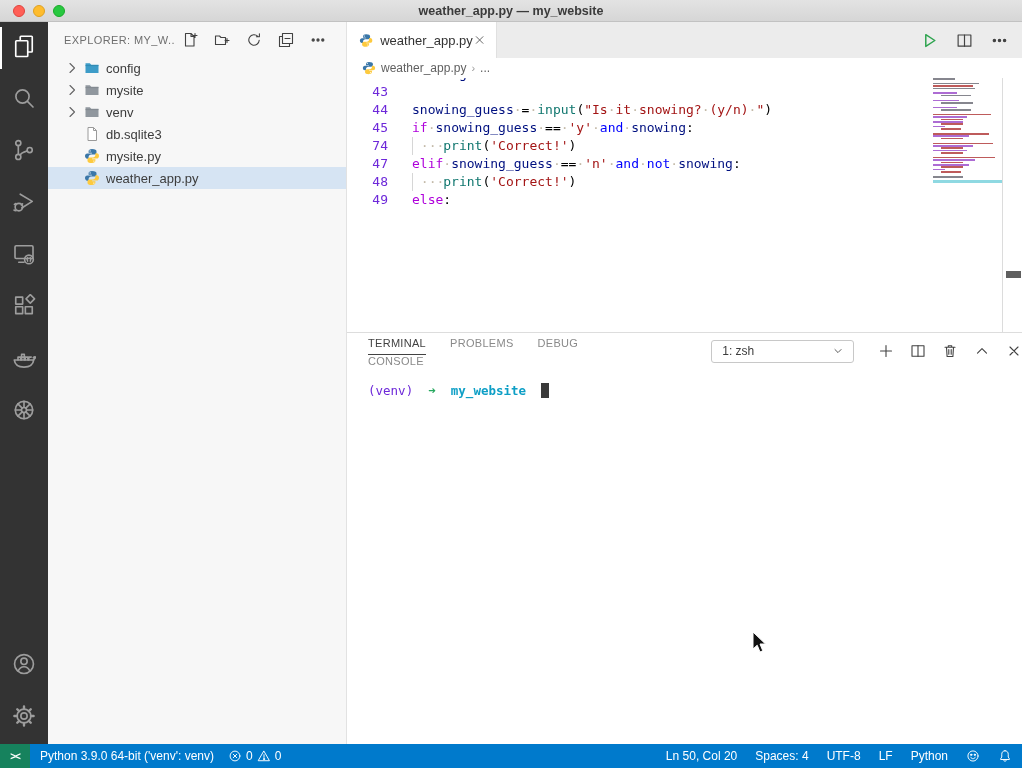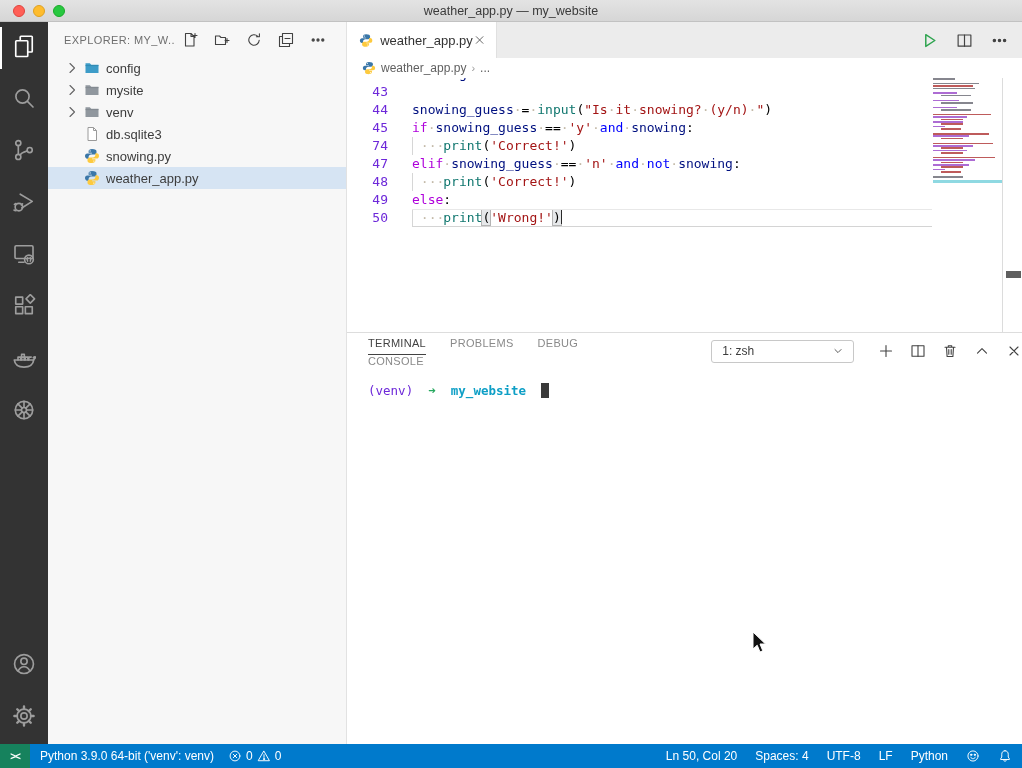--- a/index.html
+++ b/index.html
@@ -4,21 +4,21 @@
 <style>
   * { margin:0; padding:0; box-sizing:border-box; }
   html,body { width:1022px; height:768px; overflow:hidden; background:#fff;
     font-family:"Liberation Sans", sans-serif; }
   #app { position:relative; width:1022px; height:768px; background:#fff; }
 
   
   #titlebar { position:absolute; left:0; top:0; width:1022px; height:22px;
     background:linear-gradient(#e3e3e3,#d6d6d6); border-bottom:1px solid #c2c2c2;
     display:flex; align-items:center; justify-content:center; }
-  #titlebar .title { font-size:12.5px; color:#3a3a3a; font-weight:normal; }
+  #titlebar .title { font-size:12.5px; color:#3a3a3a; font-weight:bold; }
   .tl { position:absolute; top:5px; width:12px; height:12px; border-radius:50%; }
   .tl.red { left:13px; background:#ff5f57; border:0.5px solid #e0443e; }
   .tl.yellow { left:33px; background:#febc2e; border:0.5px solid #dea123; }
   .tl.green { left:53px; background:#28c840; border:0.5px solid #1aab29; }
 
   
   #activitybar { position:absolute; left:0; top:22px; width:48px; height:722px;
     background:#333333; display:flex; flex-direction:column; }
   .ab-item { width:48px; height:52px; display:flex; align-items:center; justify-content:center;
     color:#9d9d9d; position:relative; cursor:pointer; }
@@ -266,21 +266,21 @@
           <span>db.sqlite3</span>
         </div>
         <div class="file-row">
           <span class="notwisty"></span>
           <span class="ficon"><svg viewBox="0 0 16 16" width="100%" height="100%">
               <path d="M8 1.1c-2.2 0-3.4.9-3.4 2.3v1.4h3.3v.7H3.3C1.9 5.5 1 6.6 1 8.1c0 1.5.9 2.6 2.3 2.6h1.3V9.1c0-1.4 1.2-2.5 2.6-2.5h3.2c1.2 0 2.1-1 2.1-2.2V3.4c0-1.4-1.3-2.3-4.5-2.3z" fill="#3b77a8"></path>
               <circle cx="6.1" cy="2.9" r=".65" fill="#fff"></circle>
               <path d="M8 14.9c2.2 0 3.4-.9 3.4-2.3v-1.4H8.1v-.7h4.6c1.4 0 2.3-1.1 2.3-2.6 0-1.5-.9-2.6-2.3-2.6h-1.3v1.6c0 1.4-1.2 2.5-2.6 2.5H5.6c-1.2 0-2.1 1-2.1 2.2v1.2c0 1.4 1.3 2.3 4.5 2.3z" fill="#fdca3f"></path>
               <circle cx="9.9" cy="13.1" r=".65" fill="#fff"></circle>
             </svg></span>
-          <span>snowing.py</span>
+          <span>mysite.py</span>
         </div>
         <div class="file-row selected">
           <span class="notwisty"></span>
           <span class="ficon"><svg viewBox="0 0 16 16" width="100%" height="100%">
               <path d="M8 1.1c-2.2 0-3.4.9-3.4 2.3v1.4h3.3v.7H3.3C1.9 5.5 1 6.6 1 8.1c0 1.5.9 2.6 2.3 2.6h1.3V9.1c0-1.4 1.2-2.5 2.6-2.5h3.2c1.2 0 2.1-1 2.1-2.2V3.4c0-1.4-1.3-2.3-4.5-2.3z" fill="#3b77a8"></path>
               <circle cx="6.1" cy="2.9" r=".65" fill="#fff"></circle>
               <path d="M8 14.9c2.2 0 3.4-.9 3.4-2.3v-1.4H8.1v-.7h4.6c1.4 0 2.3-1.1 2.3-2.6 0-1.5-.9-2.6-2.3-2.6h-1.3v1.6c0 1.4-1.2 2.5-2.6 2.5H5.6c-1.2 0-2.1 1-2.1 2.2v1.2c0 1.4 1.3 2.3 4.5 2.3z" fill="#fdca3f"></path>
               <circle cx="9.9" cy="13.1" r=".65" fill="#fff"></circle>
             </svg></span>
           <span>weather_app.py</span>
@@ -331,21 +331,20 @@
     <div id="code">
       <div id="code-lines">
           <div class="code-row clipped"><span class="ln">42</span><span class="code-line"><span class="tok-var">snowing</span><span class="tok-ws">·</span><span class="tok-plain">=</span><span class="tok-ws">·</span><span class="tok-opkw">False</span></span></div>
           <div class="code-row"><span class="ln">43</span><span class="code-line"></span></div>
           <div class="code-row"><span class="ln">44</span><span class="code-line"><span class="tok-var">snowing_guess</span><span class="tok-ws">·</span><span class="tok-plain">=</span><span class="tok-ws">·</span><span class="tok-fn">input</span><span class="tok-plain">(</span><span class="tok-str">"Is</span><span class="tok-ws">·</span><span class="tok-str">it</span><span class="tok-ws">·</span><span class="tok-str">snowing?</span><span class="tok-ws">·</span><span class="tok-str">(y/n)</span><span class="tok-ws">·</span><span class="tok-str">"</span><span class="tok-plain">)</span></span></div>
           <div class="code-row"><span class="ln">45</span><span class="code-line"><span class="tok-kw">if</span><span class="tok-ws">·</span><span class="tok-var">snowing_guess</span><span class="tok-ws">·</span><span class="tok-plain">==</span><span class="tok-ws">·</span><span class="tok-str">'y'</span><span class="tok-ws">·</span><span class="tok-opkw">and</span><span class="tok-ws">·</span><span class="tok-var">snowing</span><span class="tok-plain">:</span></span></div>
           <div class="code-row"><span class="ln">74</span><span class="code-line"><span class="tok-indent">···</span><span class="tok-fn">print</span><span class="tok-plain">(</span><span class="tok-str">'Correct!'</span><span class="tok-plain">)</span></span></div>
           <div class="code-row"><span class="ln">47</span><span class="code-line"><span class="tok-kw">elif</span><span class="tok-ws">·</span><span class="tok-var">snowing_guess</span><span class="tok-ws">·</span><span class="tok-plain">==</span><span class="tok-ws">·</span><span class="tok-str">'n'</span><span class="tok-ws">·</span><span class="tok-opkw">and</span><span class="tok-ws">·</span><span class="tok-opkw">not</span><span class="tok-ws">·</span><span class="tok-var">snowing</span><span class="tok-plain">:</span></span></div>
           <div class="code-row"><span class="ln">48</span><span class="code-line"><span class="tok-indent">···</span><span class="tok-fn">print</span><span class="tok-plain">(</span><span class="tok-str">'Correct!'</span><span class="tok-plain">)</span></span></div>
           <div class="code-row"><span class="ln">49</span><span class="code-line"><span class="tok-kw">else</span><span class="tok-plain">:</span></span></div>
-          <div class="code-row"><div class="curline"></div><span class="ln">50</span><span class="code-line"><span class="tok-indent">···</span><span class="tok-fn">print</span><span class="tok-bracket">(</span><span class="tok-str">'Wrong!'</span><span class="tok-bracket">)</span><span class="caret"></span></span></div>
         </div>
       <div id="code-vline"></div>
       <div id="minimap">
           <div class="mm-row">
             <div class="mm-bar" style="margin-left: 0px; width: 22px; background: rgb(82, 82, 94);"></div>
           </div>
           <div class="mm-row"></div>
           <div class="mm-row">
             <div class="mm-bar" style="margin-left: 0px; width: 46px; background: rgb(82, 82, 94);"></div>
           </div>

